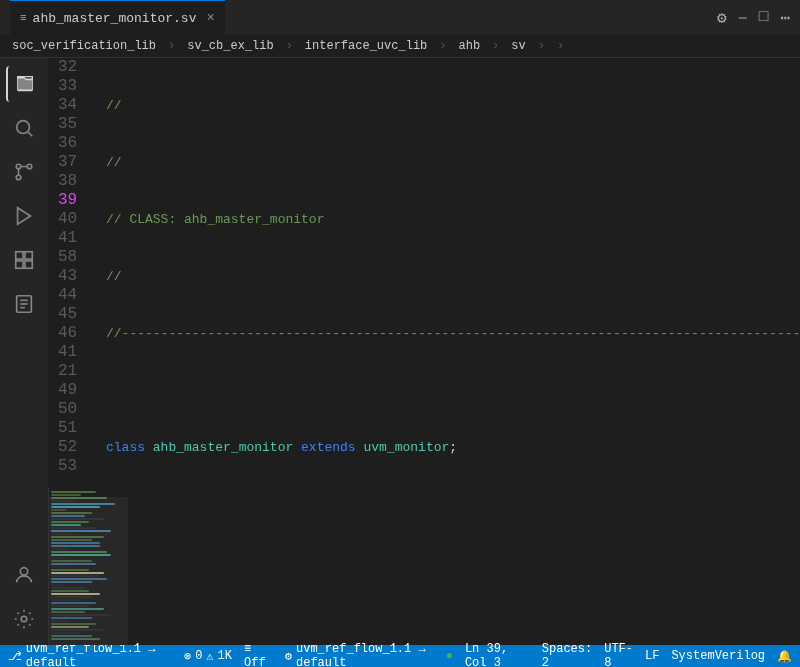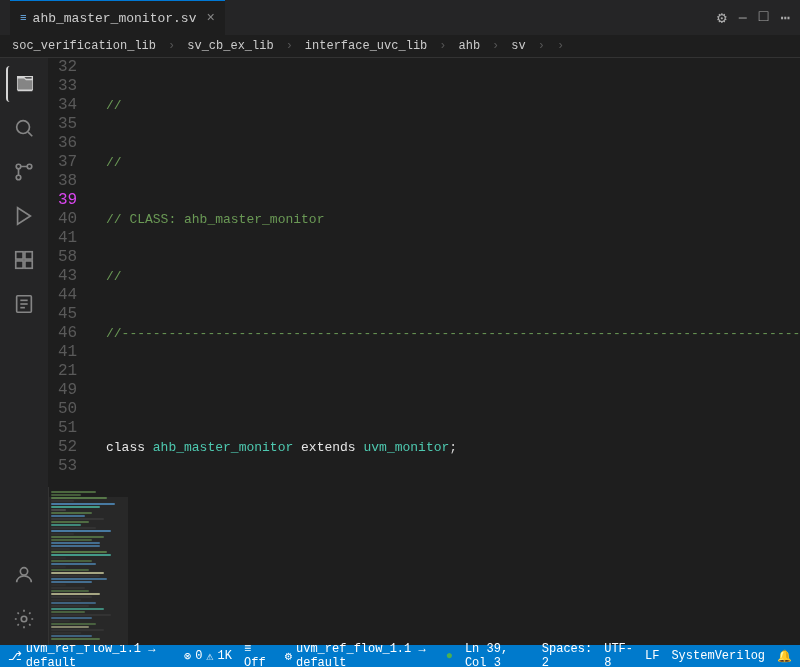--- a/index.html
+++ b/index.html
@@ -128,21 +128,21 @@
     #code-content {
       flex: 1;
       padding: 0 0 0 10px;
       line-height: 19px;
       white-space: pre;
       font-size: 13px;
       overflow-x: hidden;
     }
 
     
-    .kw { color: #e5e5e5; }
+    .kw { color: #3b82f6; }
     .cm { color: #6a9955; }
     .cls { color: #4ec9b0; }
     .plain { color: #d4d4d4; }
 
     .line {
       display: block;
       height: 19px;
       padding-right: 20px;
     }
 

